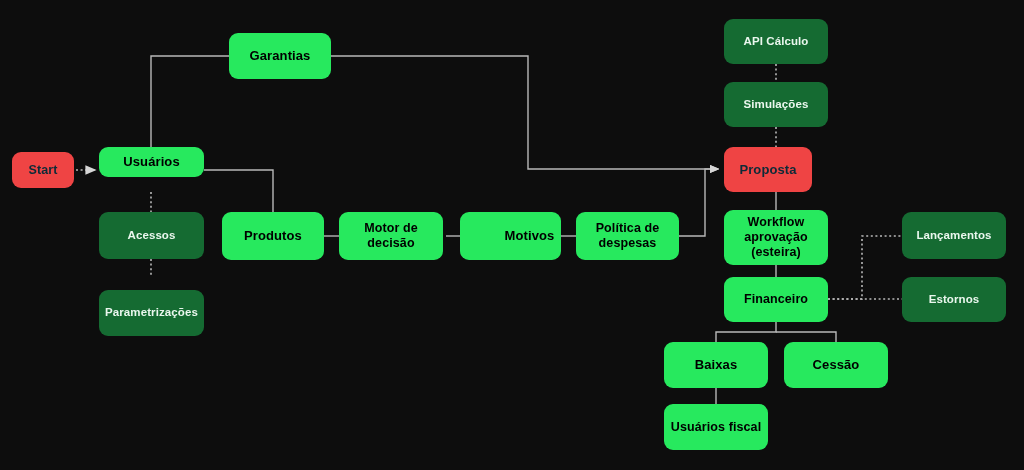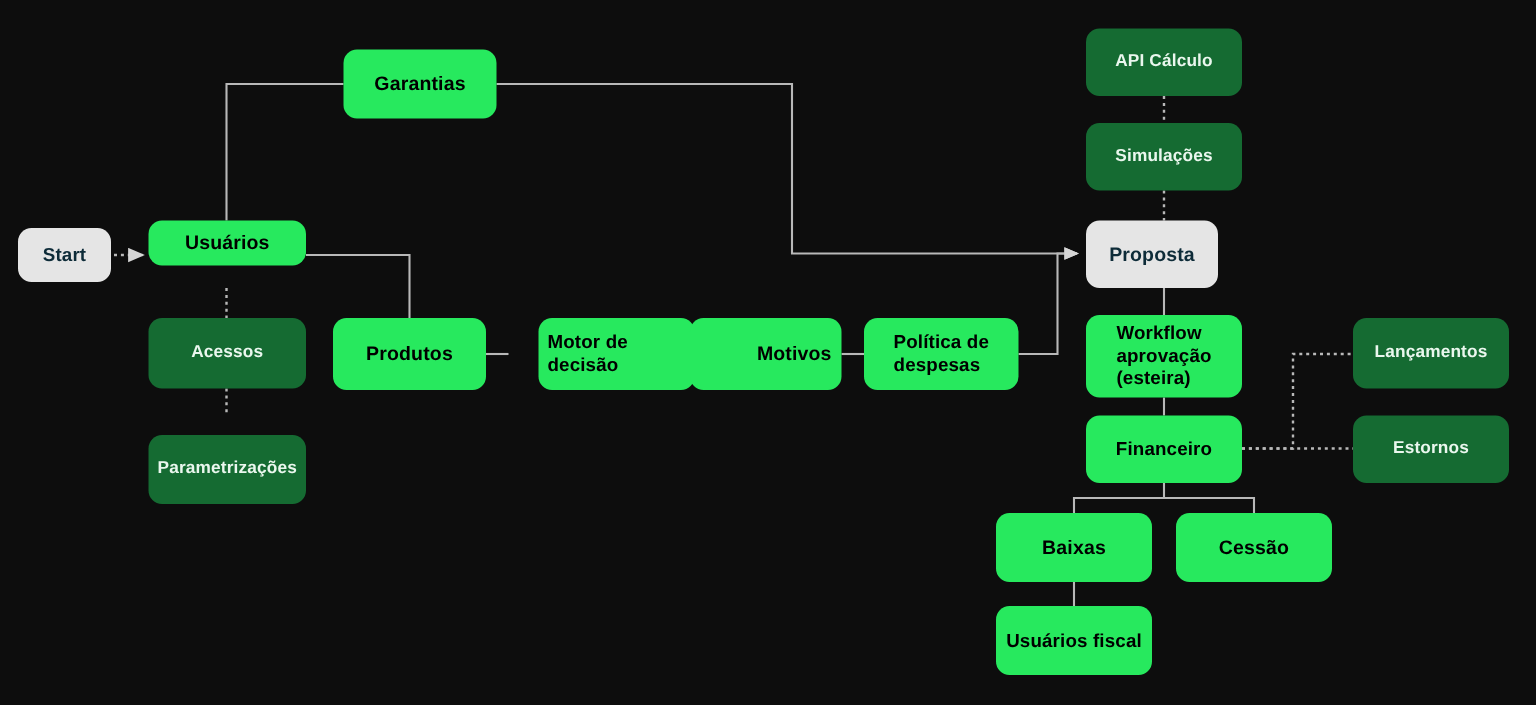--- a/index.html
+++ b/index.html
@@ -23,42 +23,42 @@
     width: 1024px;
     height: 470px;
     pointer-events: none;
   }
   .node {
     position: absolute;
     box-sizing: border-box;
     display: flex;
     align-items: center;
     justify-content: center;
-    text-align: left;
+    text-align: center;
     border-radius: 9px;
     font-weight: bold;
     line-height: 1.18;
     letter-spacing: 0.1px;
     padding: 2px 6px;
     z-index: 2;
   }
   .node .lbl {
     display: block;
     white-space: pre-line;
   }
   .node.bright {
     background: #27e95e;
     color: #000000;
   }
   .node.dark {
     background: #156b32;
     color: #eaf7ee;
   }
   .node.cyan {
-    background: #e5e5e5;
+    background: #ef4444;
     color: #0d2b38;
   }
   .node.sz-sm { font-size: 11.5px; }
   .node.sz-md { font-size: 12.5px; }
   .node.sz-lg { font-size: 13px; }
 </style>
 </head>
 <body>
 
 <div id="canvas">
@@ -102,21 +102,21 @@
       </div>
       <div class="node dark sz-sm" style="left: 99px; top: 212px; width: 105px; height: 47px;">
         <span class="lbl">Acessos</span>
       </div>
       <div class="node dark sz-sm" style="left: 99px; top: 277px; width: 105px; height: 46px; margin-top: 13px;">
         <span class="lbl">Parametrizações</span>
       </div>
       <div class="node bright sz-lg" style="left: 222px; top: 212px; width: 102px; height: 48px;">
         <span class="lbl">Produtos</span>
       </div>
-      <div class="node bright sz-md" style="left: 339px; top: 212px; width: 104px; height: 48px; margin-left: 20px;">
+      <div class="node bright sz-md" style="left: 339px; top: 212px; width: 104px; height: 48px;">
         <span class="lbl">Motor de decisão</span>
       </div>
       <div class="node bright sz-lg" style="left: 460px; top: 212px; width: 101px; height: 48px; padding-left: 44px;">
         <span class="lbl">Motivos</span>
       </div>
       <div class="node bright sz-md" style="left: 576px; top: 212px; width: 103px; height: 48px;">
         <span class="lbl">Política de
 despesas</span>
       </div>
       <div class="node dark sz-sm" style="left: 724px; top: 19px; width: 104px; height: 45px;">

